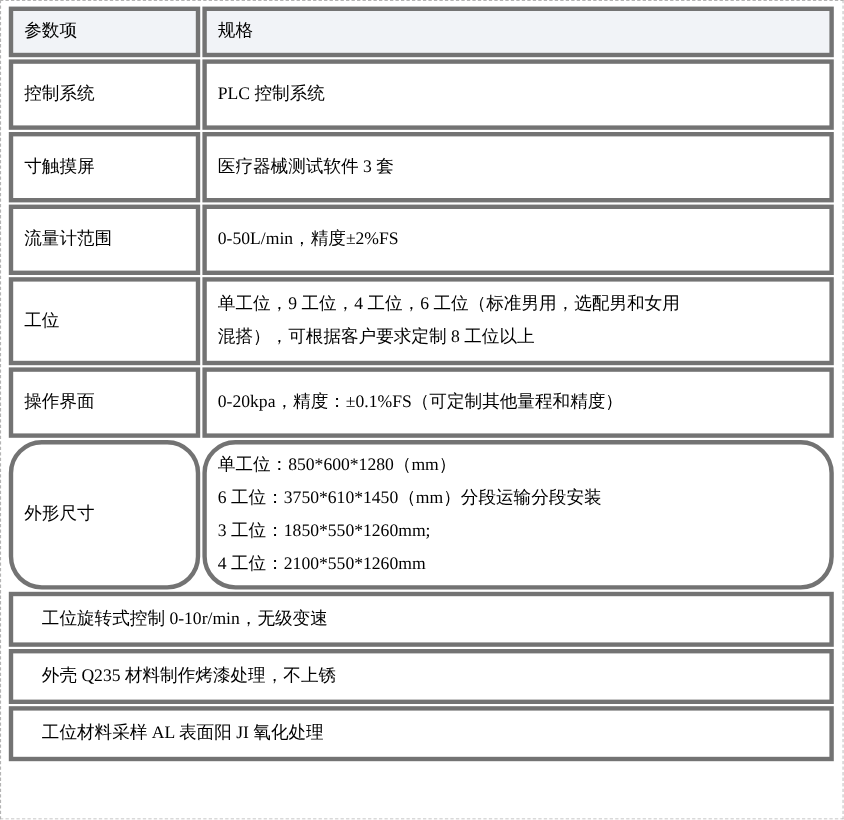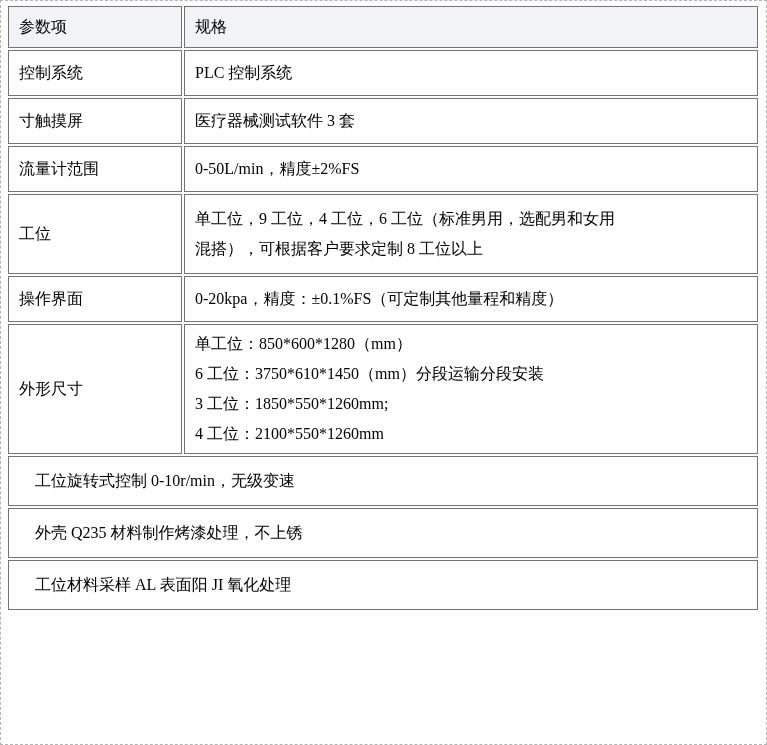--- a/index.html
+++ b/index.html
@@ -26,36 +26,36 @@
     border-collapse: separate;
     border-spacing: 2px;
     margin: 4px 0 0 6px;
     width: 752px;
     table-layout: fixed;
   }
   col.c1 { width: 174px; }
   col.c2 { width: 574px; }
   td {
     box-sizing: border-box;
-    border: 1px solid #737373;
+    border: 4px solid #737373;
     font-size: 16px;
     line-height: 30px;
     vertical-align: middle;
     padding: 4px 8px 4px 10px;
     white-space: pre-line;
     background: #ffffff;
     overflow: hidden;
   }
   tr.r-head td {
     background: #f1f3f7;
     height: 42px;
   }
-  tr.r-std td { height: 46px; }
+  tr.r-std td { height: 64px; }
   tr.r-tall td { height: 80px; }
-  tr.r-xtall td { height: 130px; }
+  tr.r-xtall td { height: 130px; border-radius: 30px; }
   td.full { height: 50px; padding-left: 26px; }
 </style>
 </head>
 <body>
 
 <div class="page-boundary"></div>
 
 <table class="spec">
   <colgroup>
       <col class="c1">

